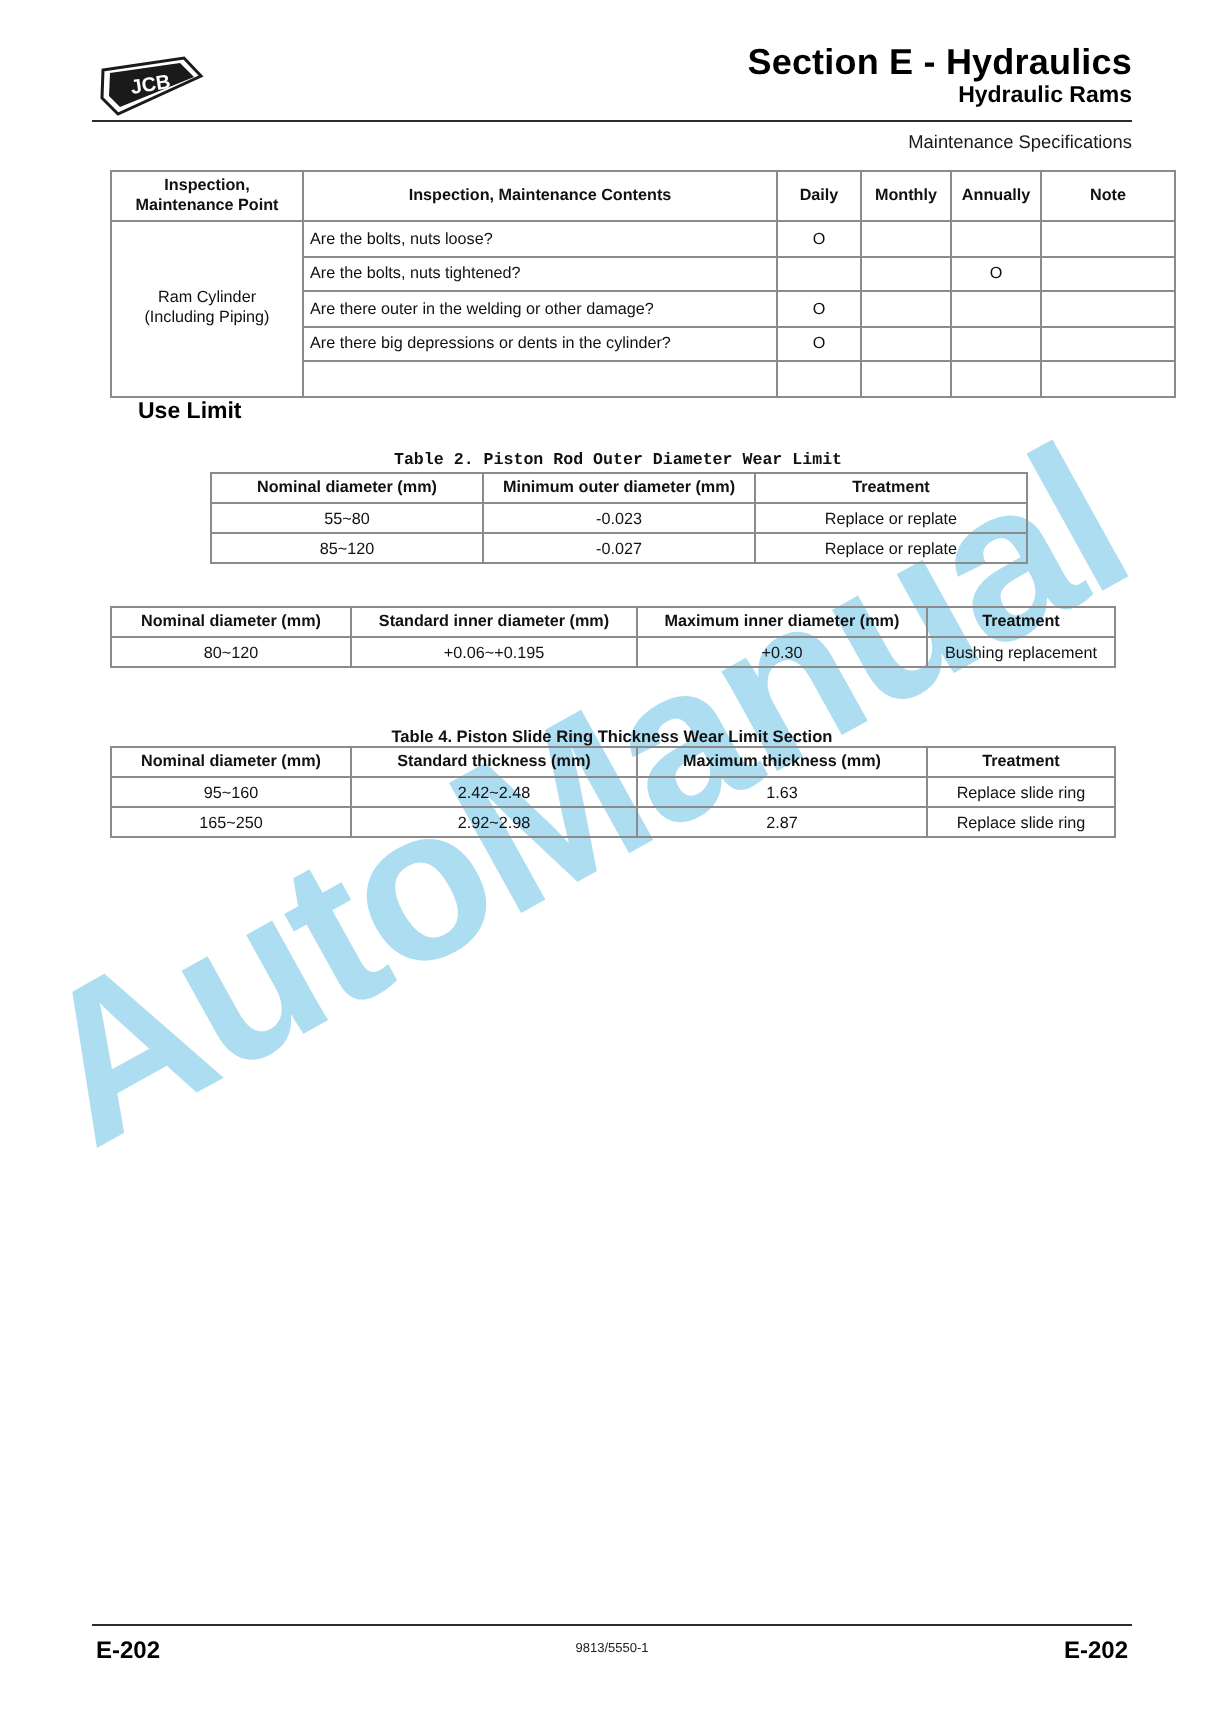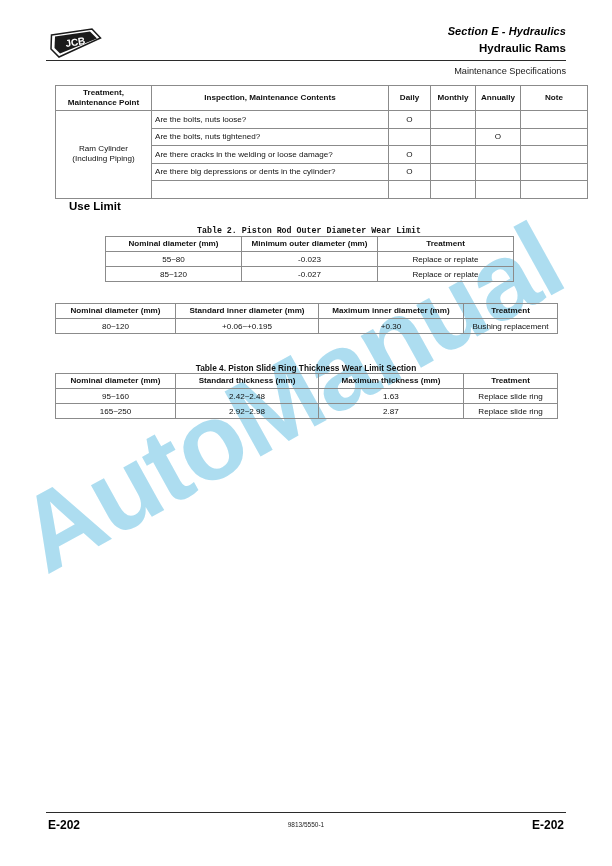--- a/index.html
+++ b/index.html
@@ -56,25 +56,24 @@
     position: absolute;
     left: 4px;
     top: 6px;
     width: 52px;
     height: 30px;
   }
   .hdr-right {
     text-align: right;
   }
   .hdr-title {
-    font-size: 11px;
+    font-size: 18px;
     font-weight: bold;
     letter-spacing: 0.1px;
     line-height: 18px;
-    font-style: italic;
   }
   .hdr-sub {
     font-size: 11.5px;
     font-weight: bold;
     line-height: 15px;
     margin-top: 1px;
   }
   .hdr-rule {
     margin-top: 4px;
     border-top: 1.3px solid #2b2b2b;
@@ -230,21 +229,21 @@
       <col style="width:96px">
         <col style="width:237px">
         <col style="width:42px">
       <col style="width:45px">
         <col style="width:45px">
         <col style="width:67px">
     </colgroup>
     <thead>
       <tr>
         <th>
-          <span>Treatment,</span><br>
+          <span>Inspection,</span><br>
           <span>Maintenance Point</span>
         </th>
         <th>Inspection, Maintenance Contents</th>
         <th>Daily</th>
         <th>Monthly</th>
         <th>Annually</th>
         <th>Note</th>
       </tr>
     </thead>
     <tbody>
@@ -260,21 +259,21 @@
         <td class="c"></td>
       </tr>
       <tr>
         <td class="l">Are the bolts, nuts tightened?</td>
         <td class="c"></td>
         <td class="c"></td>
         <td class="c">O</td>
         <td class="c"></td>
       </tr>
       <tr>
-        <td class="l">Are there cracks in the welding or loose damage?</td>
+        <td class="l">Are there outer in the welding or other damage?</td>
         <td class="c">O</td>
         <td class="c"></td>
         <td class="c"></td>
         <td class="c"></td>
       </tr>
       <tr>
         <td class="l">Are there big depressions or dents in the cylinder?</td>
         <td class="c">O</td>
         <td class="c"></td>
         <td class="c"></td>

